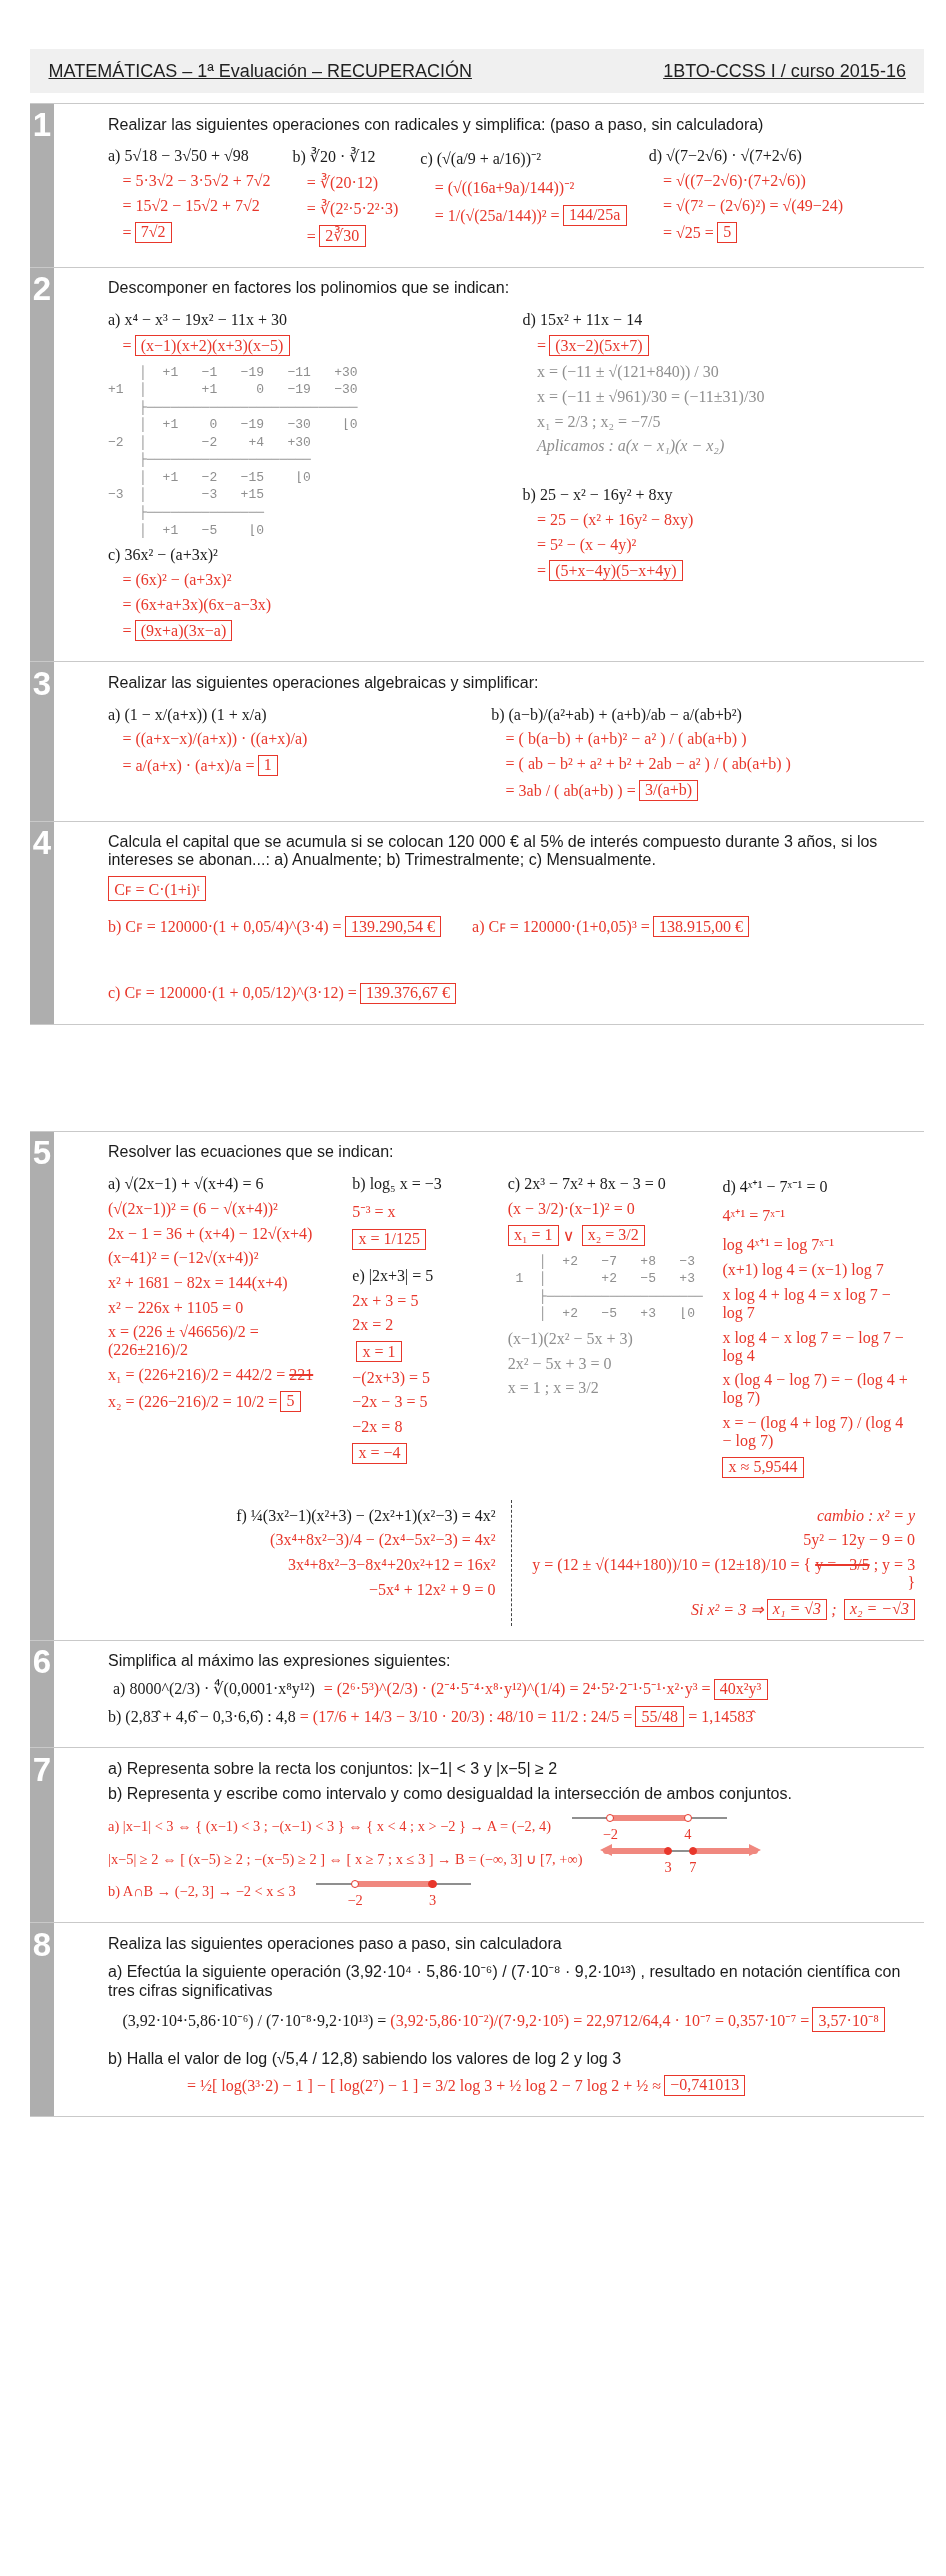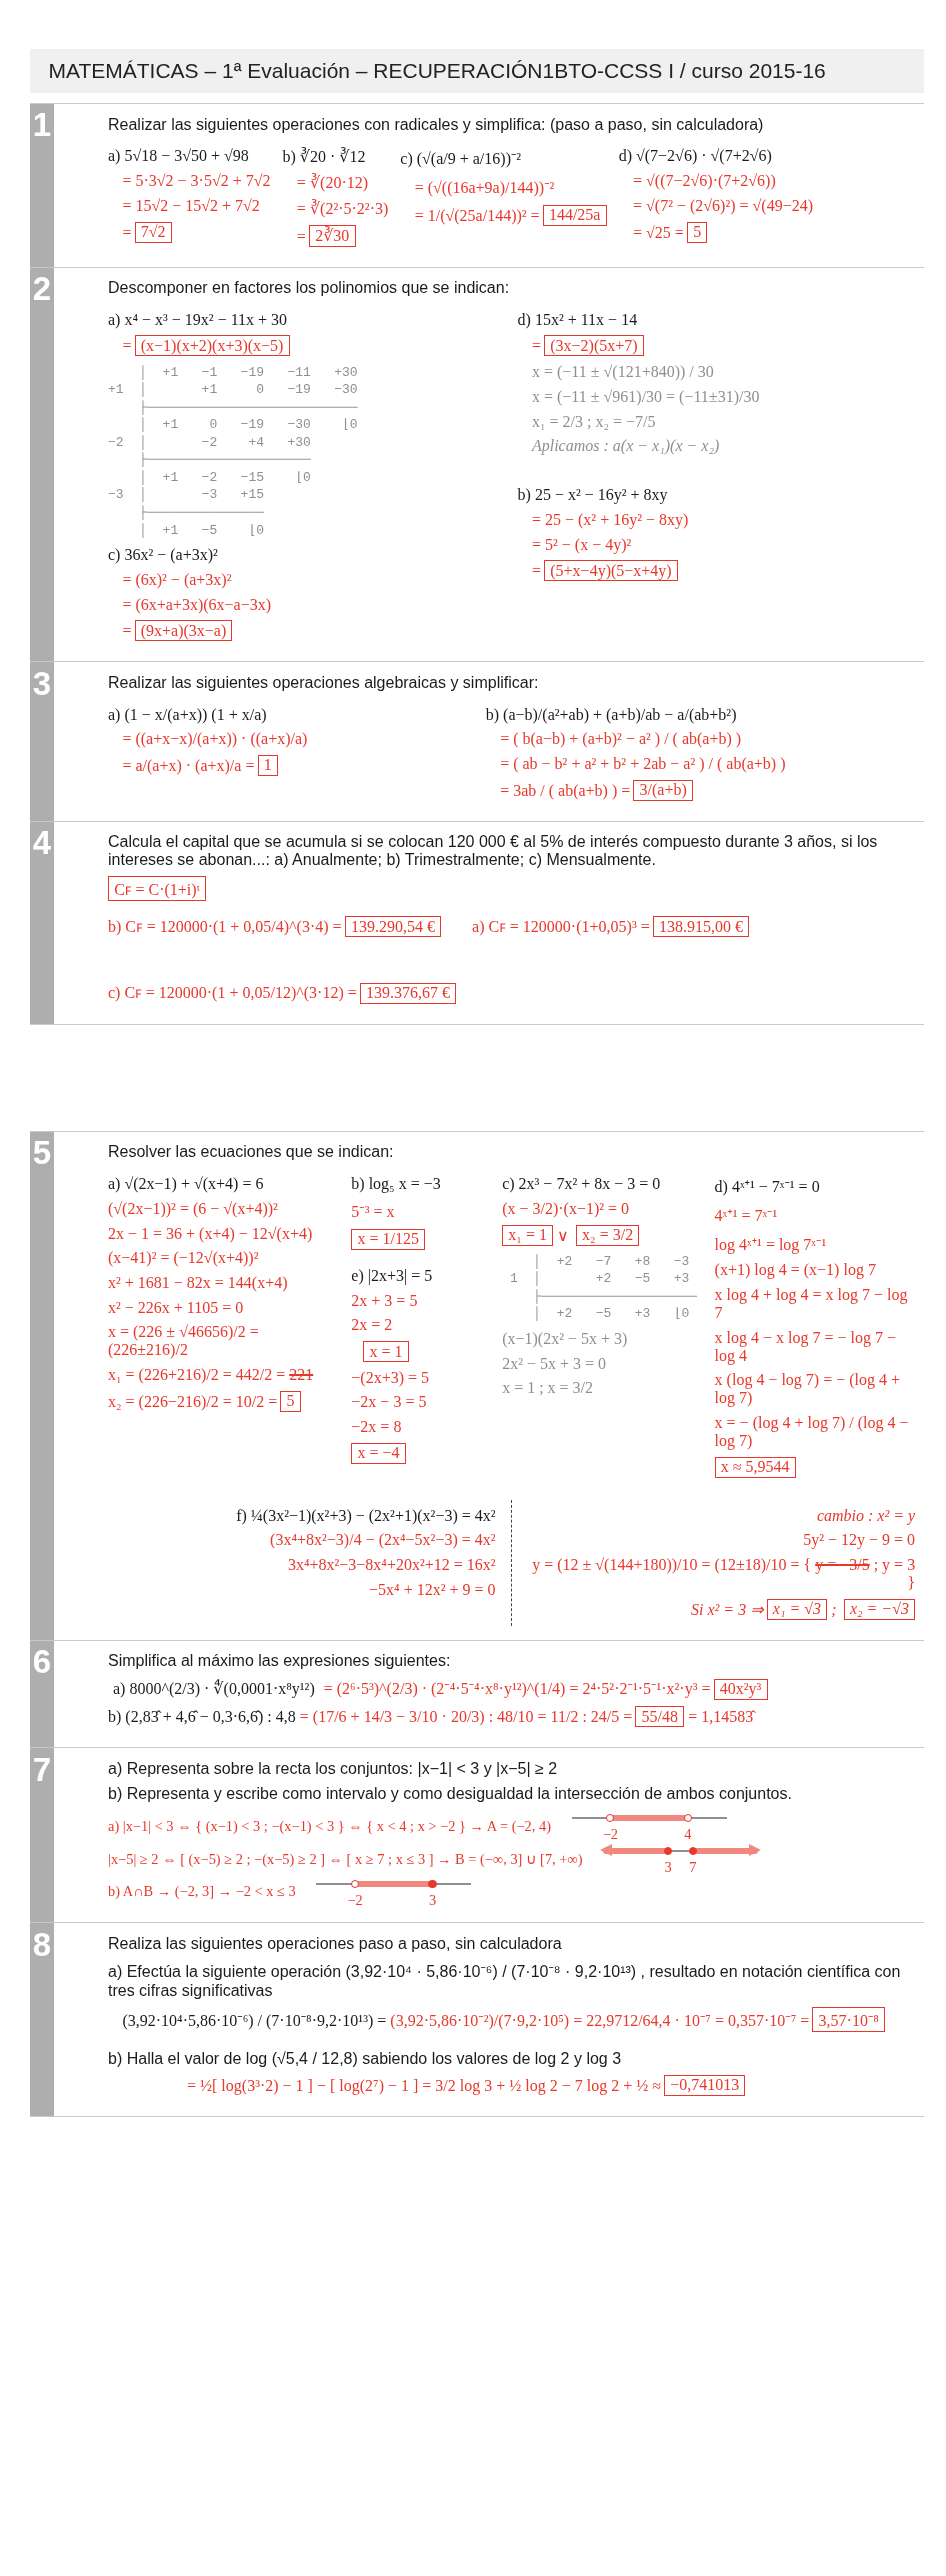--- a/index.html
+++ b/index.html
@@ -1,33 +1,33 @@
 <!DOCTYPE html>
 <html style="font-size:8.2px"><head>
 <meta charset="utf-8">
 <style>
   html,body{margin:0;padding:0;background:#fff;}
   body{width:946px;min-height:2676px;font-family:"Liberation Sans",sans-serif;color:#141414;}
   .pagewrap{padding-top:49px;}
-  .header{height:44px;background:#f0f0f0;margin:0 21.6px 10.3px 30px;display:flex;align-items:center;padding:0 18.5px;font-size:21px;color:#222;}
+  .header{height:44px;background:#f0f0f0;margin:0 21.6px 10.3px 30px;display:flex;justify-content:space-between;align-items:center;padding:0 18.5px;font-size:18px;color:#222;text-decoration:underline;}
   .page{margin:0 21.6px 0 30px;border-bottom:1.5px solid #c9c9c9;}
   .page2{margin-top:106px;border-top:0px;}
   .sec{display:flex;border-top:1.5px solid #c9c9c9;background:#fff;}
   .badge{width:24px;flex:0 0 24px;background:#aeaeae;color:#fff;font-size:33px;font-weight:bold;text-align:center;line-height:1.05;padding-top:4.1px;font-family:"Liberation Sans",sans-serif;}
   .body{flex:1;padding:7.2px 9.3px 13.4px 54px;}
   .st{font-size:16px;margin:4.1px 0 7.2px 0;color:#1b1b1b;}
   .mk,.m,.mg{font-family:"Liberation Serif",serif;font-size:16px;margin:6.7px 0;}
   .mk{color:#1b1b1b;}
   .m{color:#e8372b;}
   .mg{color:#8f8f8f;}
   .it{font-style:italic;}
   .box{display:inline-block;border:1.5px solid #e8372b;padding:0.5px 5.2px;margin-left:3.1px;color:#e8372b;}
   .strike{text-decoration:line-through;text-decoration-thickness:1.5px;}
   .ruf{font-family:Liberation Mono, monospace;font-size:13px;color:#8f8f8f;white-space:pre;line-height:1.35;margin:7.2px 0;}
-  .cols{display:flex;gap:12px;align-items:flex-start;}
+  .cols{display:flex;gap:22px;align-items:flex-start;}
   .col{min-width:0;}
   .ind{margin-left:14.4px;}
   .frow{display:flex;gap:15.5px;align-items:flex-start;text-align:right;}
   .fdivider{border-left:1.5px dashed #444;align-self:stretch;}
   
   .nlwrap{display:inline-flex;flex-direction:column;vertical-align:middle;margin-left:20.6px;}
   .nl{position:relative;width:155px;height:15.5px;}
   .nl-line{position:absolute;left:0;right:0;top:6.7px;height:2.1px;background:#8f8f8f;}
   .nl-seg{position:absolute;top:4.6px;height:6.2px;background:#f0887f;border-radius:3.1px;}
   .nl-dot{position:absolute;top:3.6px;width:8.2px;height:8.2px;border-radius:50%;border:1.5px solid #e8372b;box-sizing:border-box;background:#fff;}
@@ -173,21 +173,21 @@
             <div class="m"><span>x₁ = (226+216)/2 = 442/2 =</span> <span class="strike">221</span></div>
             <div class="m"><span>x₂ = (226−216)/2 = 10/2 =</span><span class="box">5</span></div>
           </div>
           <div class="col" style="flex:1 1 18%">
             <div class="mk">b) log₅ x = −3</div>
             <div class="m">5⁻³ = x</div>
             <div class="m"><span class="box" style="margin-left:0">x = 1/125</span></div>
             <div class="mk" style="margin-top:17.5px">e) |2x+3| = 5</div>
             <div class="m">2x + 3 = 5</div>
             <div class="m">2x = 2</div>
-            <div class="m"><span class="box" style="margin-left:12px">x = 1</span></div>
+            <div class="m"><span class="box" style="margin-left:4px">x = 1</span></div>
             <div class="m">−(2x+3) = 5</div>
             <div class="m">−2x − 3 = 5</div>
             <div class="m">−2x = 8</div>
             <div class="m"><span class="box" style="margin-left:0">x = −4</span></div>
           </div>
           <div class="col" style="flex:1 1 26%">
             <div class="mk">c) 2x³ − 7x² + 8x − 3 = 0</div>
             <div class="m">(x − 3/2)·(x−1)² = 0</div>
             <div class="m"><span class="box" style="margin-left:0">x₁ = 1</span> <span>∨</span> <span class="box">x₂ = 3/2</span></div>
             <div class="ruf"><span>    │  +2   −7   +8   −3</span>

